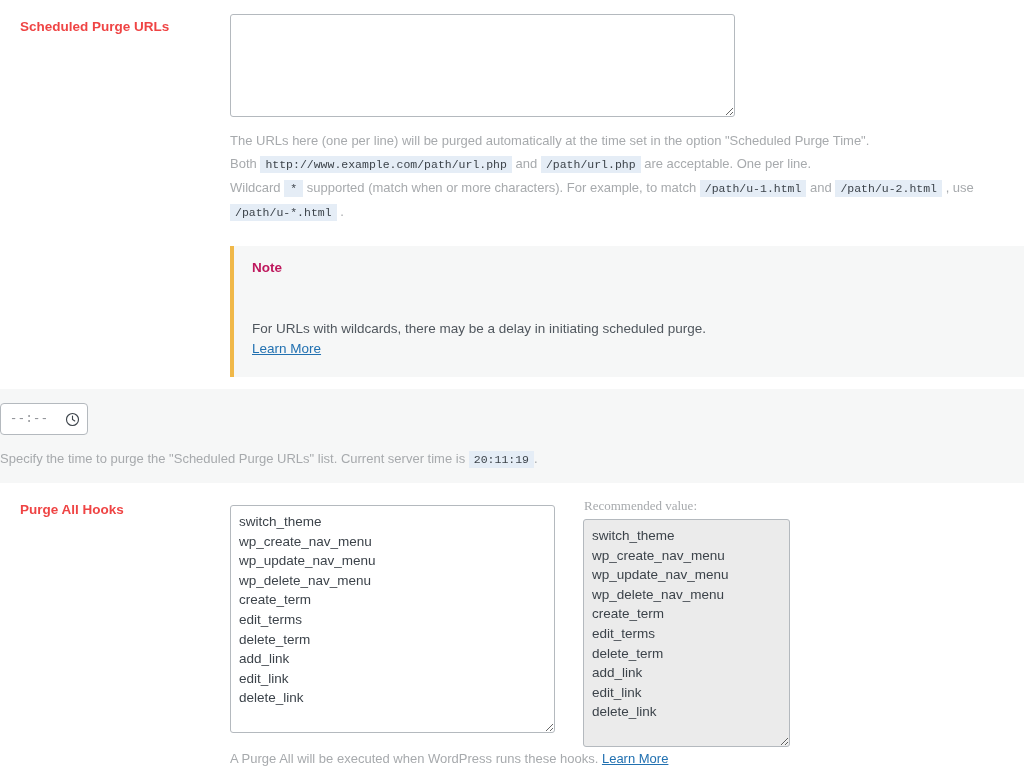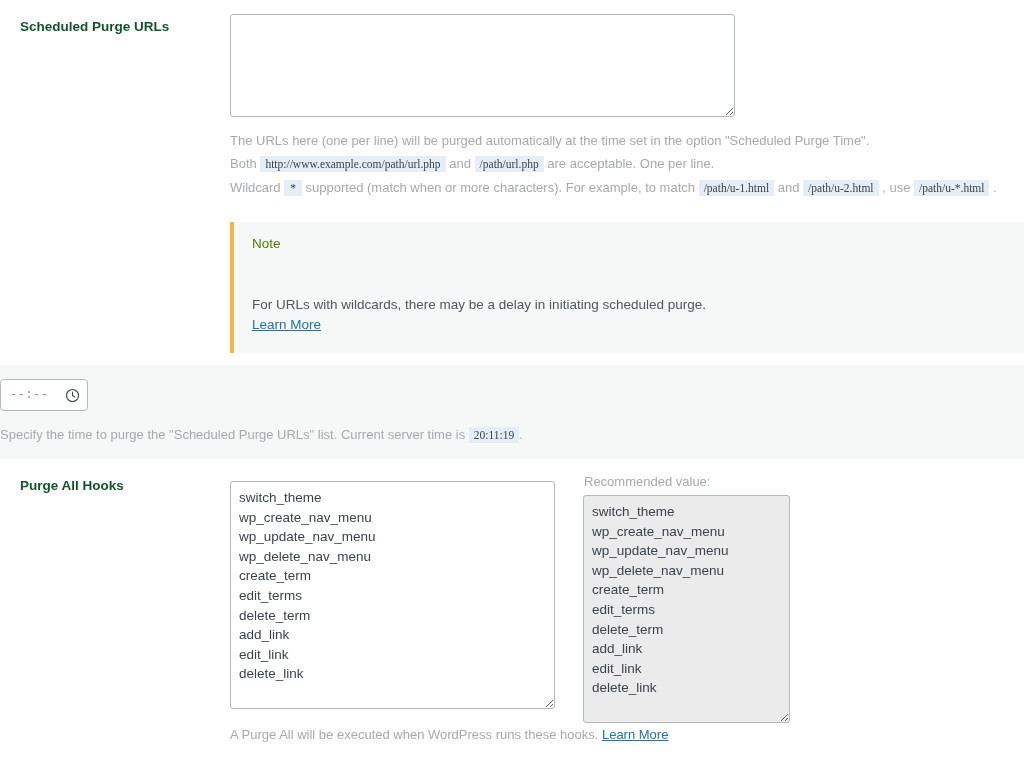--- a/index.html
+++ b/index.html
@@ -14,21 +14,21 @@
 
   
   .row { display: flex; width: 100%; position: relative; }
   .row.striped { background: #f6f7f7; }
   .row-label {
     width: 230px;
     flex: 0 0 230px;
     padding: 18px 10px 18px 20px;
     font-size: 13.5px;
     font-weight: bold;
-    color: #14532d;
+    color: #ef4444;
     line-height: 1.4;
   }
   .row-field { flex: 1 1 auto; padding: 14px 0 12px 0; min-width: 0; }
 
   
   .ta {
     display: block;
     font-family: "Liberation Sans", sans-serif;
     font-size: 13.5px;
     line-height: 19.6px;
@@ -53,44 +53,44 @@
   
   .desc {
     font-size: 13px;
     color: #a7aaad;
     line-height: 23px;
     margin: 12px 0 0 0;
     max-width: 780px;
   }
   .desc .line { display: block; }
   code.chip {
-    font-family: Liberation Serif, serif;
+    font-family: Liberation Mono, monospace;
     font-size: 11.5px;
     background: #e5edf6;
     color: #3c434a;
     padding: 2px 5px;
     border-radius: 0;
     white-space: nowrap;
   }
   code.chip.star { padding: 2px 6px; }
   a.lnk { color: #2271b1; text-decoration: underline; }
 
   
   .note {
     margin: 22px 0 0 0;
     margin-right: 0;
     background: #f6f7f7;
     border-left: 4px solid #f0b849;
     padding: 14px 18px 18px 18px;
     width: calc(1024px - 230px);
   }
   .note-title {
-    color: #4d7c0f;
+    color: #be185d;
     font-size: 13.5px;
-    font-weight: normal;
+    font-weight: bold;
     margin: 0 0 4px 0;
   }
   .note-body { font-size: 13.5px; color: #50575e; line-height: 20px; margin-top: 44px; }
   .note-body a { color: #2271b1; text-decoration: underline; }
 
   
   .time-wrap {
     display: inline-flex;
     align-items: center;
     justify-content: space-between;
@@ -109,20 +109,21 @@
   .clock-icon { width: 15px; height: 15px; display: block; }
 
   
   .hooks-flex { display: flex; align-items: flex-start; gap: 28px; }
   .rec-col { padding-top: 0; }
   .rec-label {
     font-size: 13px;
     color: #a7aaad;
     line-height: 18px;
     margin: 0 0 4px 1px;
+    font-family: Liberation Serif, serif;
   }
   .hooks-desc { margin-top: 0; }
   .spacer-top { height: 8px; }
 </style>
 </head>
 <body>
 
 <div class="page">
 
   <div class="row">

